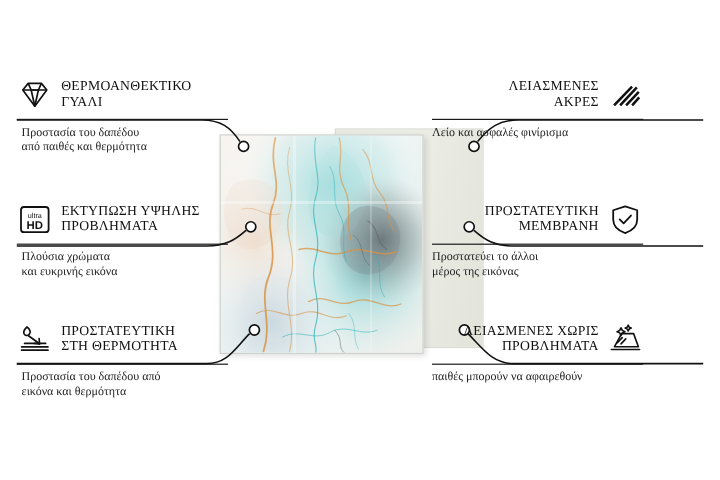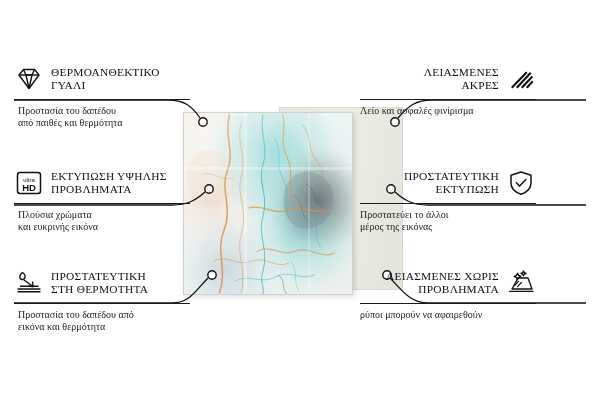--- a/index.html
+++ b/index.html
@@ -284,21 +284,21 @@
       <span class="icon">
         <svg width="30" height="28" viewBox="0 0 30 28">
           <g fill="none" stroke="#111" stroke-width="1.5" stroke-linejoin="round" stroke-linecap="round">
             <path d="M15 3 L25 6.2 V14 C25 19.5 20.6 23.4 15 25.2 C9.4 23.4 5 19.5 5 14 V6.2 Z"></path>
             <path d="M10.4 13.8 L13.7 17.1 L19.8 10.6"></path>
           </g>
         </svg>
       </span>
       <div class="feat-title">
         <div>ΠΡΟΣΤΑΤΕΥΤΙΚΗ</div>
-        <div>ΕΚΤΥΠΩΣΗ</div>
+        <div>ΜΕΜΒΡΑΝΗ</div>
       </div>
     </div>
     <div class="rule"></div>
     <div class="feat-desc">
       <div>Προστατεύει το άλλοι</div>
       <div>μέρος της εικόνας</div>
     </div>
   </div>
 
   <div class="feat right" style="top:266px">
@@ -315,17 +315,17 @@
           </g>
         </svg>
       </span>
       <div class="feat-title">
         <div>ΛΕΙΑΣΜΕΝΕΣ ΧΩΡΙΣ</div>
         <div>ΠΡΟΒΛΗΜΑΤΑ</div>
       </div>
     </div>
     <div class="rule"></div>
     <div class="feat-desc">
-      <div>ρύποι μπορούν να αφαιρεθούν</div>
+      <div>παιθές μπορούν να αφαιρεθούν</div>
     </div>
   </div>
 
 </div>
 
 </body></html>

